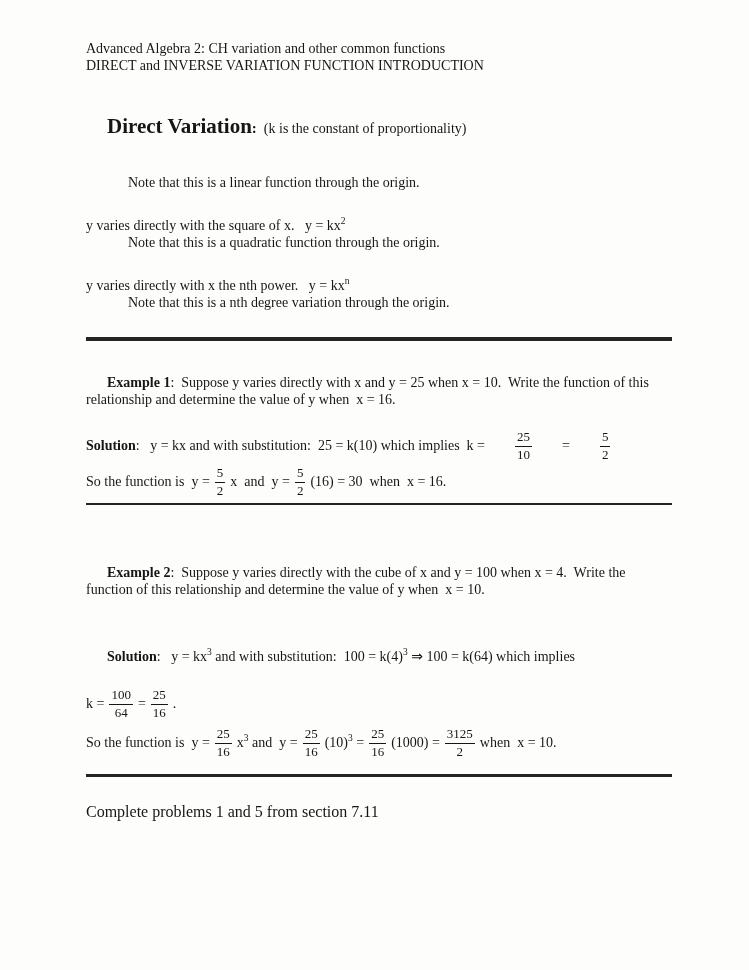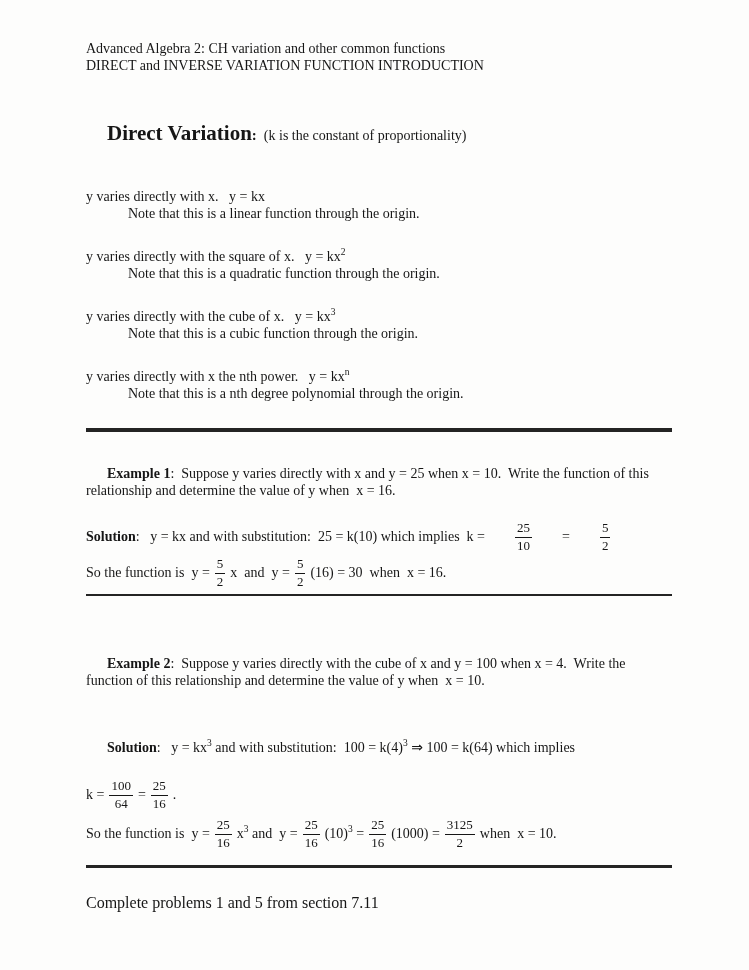--- a/index.html
+++ b/index.html
@@ -5,21 +5,21 @@
   html, body { margin:0; padding:0; }
   body {
     width:749px; height:970px; overflow:hidden;
     background:#fbfbfa;
     font-family:"Liberation Serif", serif;
     color:#161616;
   }
   .page { width:749px; height:970px; background:#fdfdfc; box-sizing:border-box; padding:40px 62px 12px 86px; }
   .content { width:586px; }
   .hdr-line { font-size:14px; line-height:17px; white-space:pre-wrap; }
-  .dv-heading { margin-top:16px; font-size:14px; line-height:29px; white-space:pre-wrap; }
+  .dv-heading { margin-top:16px; font-size:14px; line-height:24px; white-space:pre-wrap; }
   .dv-title { font-size:21px; font-weight:bold; }
   .dv-colon { font-size:15px; font-weight:bold; }
   .dv-sub { font-size:14px; }
   .item { margin-top:9px; margin-bottom:26px; font-size:14px; line-height:17px; }
   .item-line { white-space:pre-wrap; }
   .note { padding-left:42px; white-space:pre-wrap; }
   .rule { border:none; margin:0; background:#242424; }
   .rule-1 { height:4px; margin-top:12px; }
   .rule-2 { height:2px; margin-top:4px; }
   .rule-3 { height:3px; margin-top:12px; }
@@ -49,37 +49,32 @@
     <div class="hdr">
       <div class="hdr-line">Advanced Algebra 2: CH variation and other common functions</div>
       <div class="hdr-line">DIRECT and INVERSE VARIATION FUNCTION INTRODUCTION</div>
     </div>
 
     <div class="dv-heading">
       <span class="dv-title">Direct Variation</span><span class="dv-colon">:</span><span class="dv-sub">  (k is the constant of proportionality)</span>
     </div>
 
     <div class="item">
-      <div class="item-line"><span>y varies directly with x.   </span><span>y = kx</span><sup></sup></div>
       <div class="note">Note that this is a linear function through the origin.</div>
     </div>
 
     <div class="item">
       <div class="item-line"><span>y varies directly with the square of x.   </span><span>y = kx</span><sup>2</sup></div>
       <div class="note">Note that this is a quadratic function through the origin.</div>
     </div>
 
-    <div class="item">
-      <div class="item-line"><span>y varies directly with the cube of x.   </span><span>y = kx</span><sup>3</sup></div>
-      <div class="note">Note that this is a cubic function through the origin.</div>
-    </div>
 
     <div class="item">
       <div class="item-line"><span>y varies directly with x the nth power.   </span><span>y = kx</span><sup>n</sup></div>
-      <div class="note">Note that this is a nth degree polynomial through the origin.</div>
+      <div class="note">Note that this is a nth degree variation through the origin.</div>
     </div>
 
     <hr class="rule rule-1">
 
     <div class="para prompt-1">
       <span class="bold">Example 1</span><span>:  Suppose y varies directly with x and y = 25 when x = 10.  Write the function of this relationship and determine the value of y when  x = 16.</span>
     </div>
 
     <div class="mathline ml-sol">
       <span class="chunk"><span class="bold">Solution</span><span>:   y = kx and with substitution:  25 = k(10) which implies  k =</span></span>

